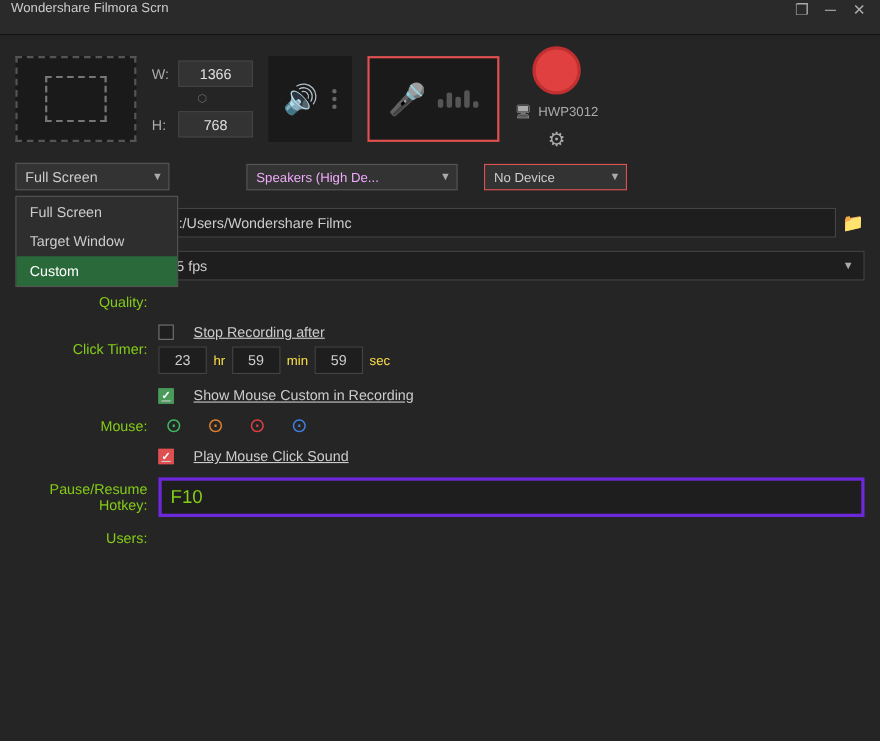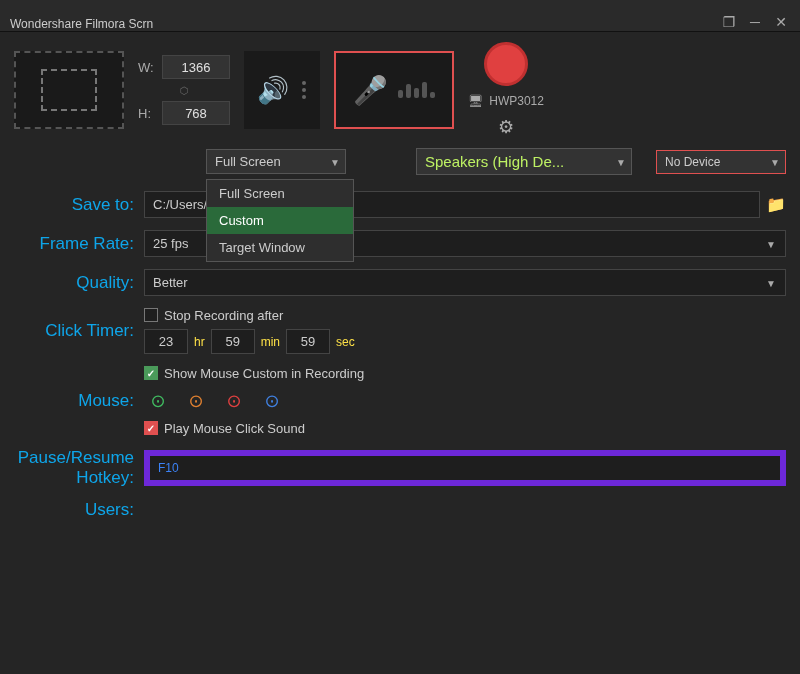--- a/index.html
+++ b/index.html
@@ -11,21 +11,21 @@
       width: 800px;
       height: 674px;
       overflow: hidden;
     }
 
     
     .titlebar {
       background: #2a2a2a;
       height: 32px;
       display: flex;
-      align-items: flex-end;
+      align-items: flex-start;
       padding: 0 10px;
       border-bottom: 1px solid #111;
     }
     .titlebar-title {
       font-size: 12px;
       color: #ccc;
       flex: 1;
     }
     .titlebar-controls {
       display: flex;
@@ -182,21 +182,20 @@
       cursor: pointer;
     }
 
     
     .mode-row {
       display: flex;
       align-items: center;
       gap: 10px;
       margin-bottom: 8px;
       position: relative;
-      justify-content: flex-end;
     }
     .mode-select {
       background: #333;
       border: 1px solid #555;
       color: #ccc;
       padding: 4px 24px 4px 8px;
       font-size: 13px;
       outline: none;
       cursor: pointer;
       appearance: none;
@@ -249,27 +248,27 @@
       right: 6px;
       top: 50%;
       transform: translateY(-50%);
       font-size: 10px;
       color: #aaa;
       pointer-events: none;
     }
     .speakers-select {
       background: #333;
       border: 1px solid #555;
-      color: #bef264;
+      color: #f0abfc;
       padding: 4px 24px 4px 8px;
-      font-size: 15px;
+      font-size: 12px;
       outline: none;
       cursor: pointer;
       appearance: none;
-      width: 216px;
+      width: 192px;
     }
 
     .no-device-wrapper {
       position: relative;
       display: inline-block;
     }
     .no-device-wrapper::after {
       content: '▼';
       position: absolute;
       right: 6px;
@@ -300,22 +299,22 @@
       padding-top: 8px;
     }
 
     .form-row {
       display: flex;
       align-items: center;
     }
     .form-label {
       width: 130px;
       text-align: right;
-      color: #0ea5e9;
-      font-size: 17px;
+      color: #84cc16;
+      font-size: 13px;
       flex-shrink: 0;
       padding-right: 10px;
     }
     .form-control {
       flex: 1;
     }
 
     .select-full-wrapper {
       position: relative;
       width: 100%;
@@ -402,22 +401,23 @@
       height: 28px;
       display: flex;
       align-items: center;
       justify-content: center;
       font-size: 18px;
       cursor: pointer;
     }
 
     .checkbox-row {
       display: flex;
-      align-items: flex-start;
-      gap: 6px;
+      align-items: flex-end;
+      gap: 18px;
+      text-decoration: underline;
     }
     .checkbox-red {
       width: 14px;
       height: 14px;
       border: 2px solid #e05050;
       background: #e05050;
       display: flex;
       align-items: center;
       justify-content: center;
       flex-shrink: 0;
@@ -447,24 +447,24 @@
     }
     .checkmark {
       color: #fff;
       font-size: 10px;
       font-weight: bold;
     }
 
     .hotkey-input {
       width: 100%;
       background: #1e1e1e;
-      border: 6px solid #6d28d9;
-      color: #3b82f6;
+      border: 3px solid #6d28d9;
+      color: #84cc16;
       padding: 5px 8px;
-      font-size: 12px;
+      font-size: 17px;
       outline: none;
     }
 
     
     .cursor-green { color: #40bb60; }
     .cursor-orange { color: #e08030; }
     .cursor-red { color: #e04040; }
     .cursor-blue { color: #4080e0; }
   </style>
 </head>
@@ -539,22 +539,22 @@
       <div class="mode-select-wrapper">
         <select class="mode-select">
           <option>Full Screen</option>
           <option>Custom</option>
           <option>Target Window</option>
         </select>
       </div>
       
       <div class="dropdown-menu">
         <div class="dropdown-item">Full Screen</div>
+        <div class="dropdown-item">Target Window</div>
         <div class="dropdown-item active">Custom</div>
-        <div class="dropdown-item">Target Window</div>
       </div>
     </div>
 
     <div style="margin-left: 60px;">
       <div class="speakers-select-wrapper">
         <select class="speakers-select">
           <option>Speakers (High De...</option>
         </select>
       </div>
     </div>
@@ -588,29 +588,20 @@
             <option selected="">25 fps</option>
             <option>30 fps</option>
             <option>60 fps</option>
           </select>
         </div>
       </div>
     </div>
 
     <div class="form-row">
       <span class="form-label">Quality:</span>
-      <div class="form-control">
-        <div class="select-full-wrapper">
-          <select class="select-full">
-            <option>Good</option>
-            <option selected="">Better</option>
-            <option>Best</option>
-          </select>
-        </div>
-      </div>
     </div>
 
     <div class="form-row">
       <span class="form-label">Click Timer:</span>
       <div class="form-control">
         <div class="checkbox-row">
           <div class="checkbox-normal"></div>
           <span>Stop Recording after</span>
         </div>
         <div class="timer-row" style="margin-top:6px;">

